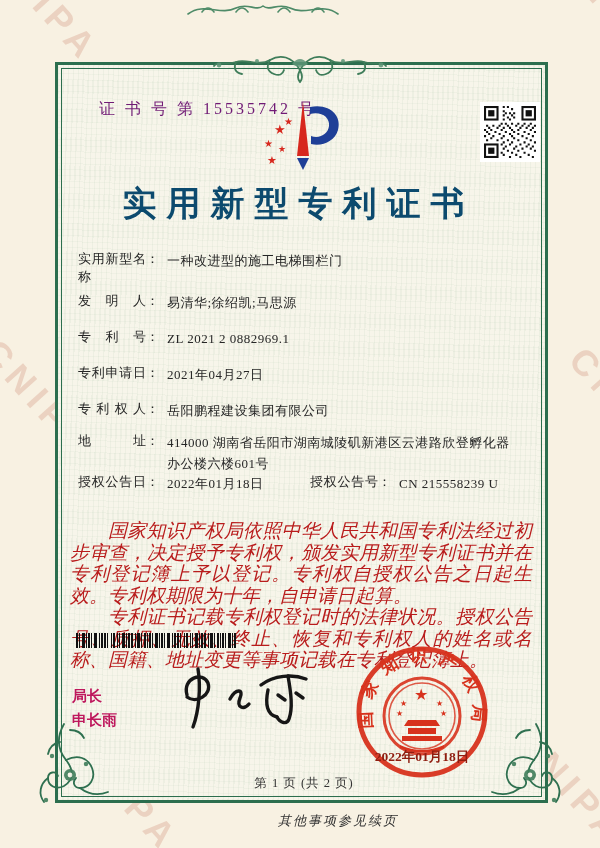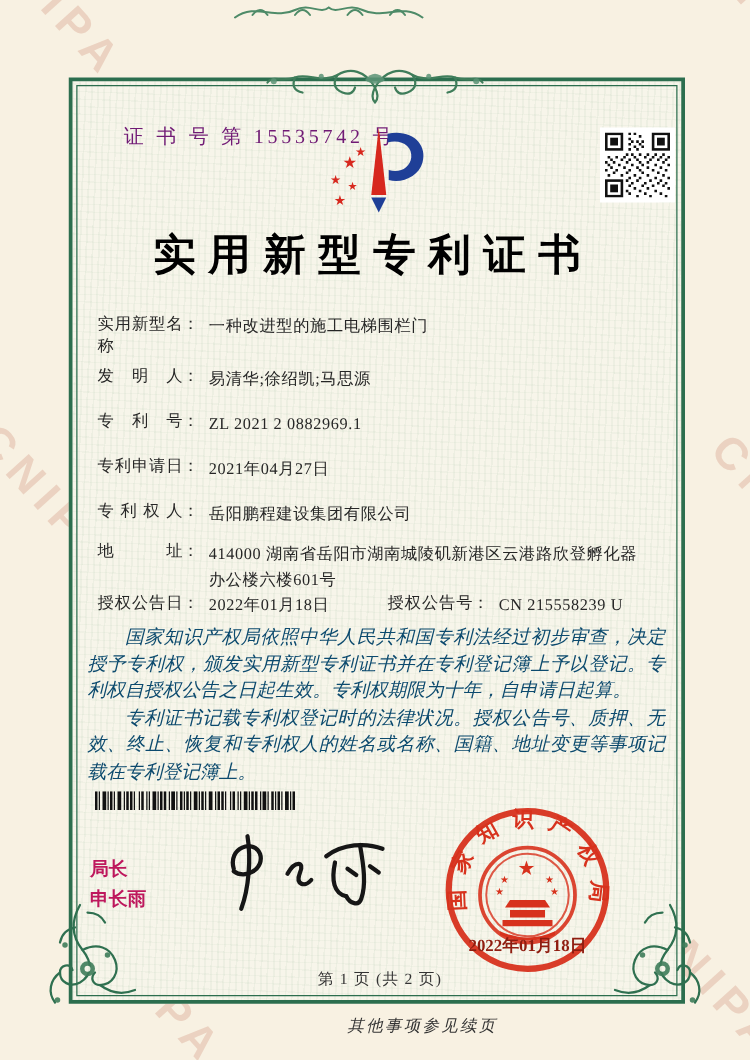--- a/index.html
+++ b/index.html
@@ -28,32 +28,32 @@
   }
   .ornament{position:absolute;z-index:3;}
   .certno{
     position:absolute;left:76px;top:99px;z-index:4;
     font-size:16px;letter-spacing:3px;color:#701a75;margin-left:23px;
   }
   .logo{position:absolute;left:252px;top:100px;z-index:4;}
   .qr{position:absolute;left:480px;top:102px;z-index:4;background:#fff;padding:4px;}
   .title{
     position:absolute;left:55px;top:181px;width:487px;text-align:center;z-index:4;
-    font-size:34px;font-weight:bold;letter-spacing:10px;color:#000000;
+    font-size:34px;font-weight:bold;letter-spacing:10px;color:#0c4a6e;
   }
   .fields{position:absolute;left:78px;top:250px;width:450px;z-index:4;font-size:13px;color:#262626;}
   .frow{position:absolute;left:0;width:450px;}
   .flabel{display:inline-block;width:68px;text-align:justify;text-align-last:justify;vertical-align:top;}
   .fcolon{vertical-align:top;}
   .fvalue{display:inline-block;width:352px;margin-left:8px;vertical-align:top;line-height:21px;letter-spacing:0.5px;}
   .pair2{position:absolute;left:232px;top:0;}
   .pair2 .fvalue{width:auto;}
   .paras{
-    position:absolute;left:70px;top:500px;width:462px;z-index:4;
-    font-size:15px;font-style:italic;line-height:21.5px;color:#0c4a6e;text-align:justify;
+    position:absolute;left:70px;top:520px;width:462px;z-index:4;
+    font-size:19px;font-style:italic;line-height:21.5px;color:#b91c1c;text-align:justify;
   }
   .paras p{margin:0;text-indent:2em;}
   .barcode{position:absolute;left:76px;top:633px;z-index:4;}
   .chief{position:absolute;left:72px;top:684px;z-index:4;
     font-family:"Liberation Sans","DejaVu Sans",sans-serif;font-weight:bold;
     font-size:15px;color:#be185d;line-height:24px;}
   .signature{position:absolute;left:160px;top:663px;z-index:5;}
   .seal{position:absolute;left:352px;top:642px;z-index:5;}
   .pageinfo{position:absolute;left:55px;top:775px;width:498px;text-align:center;z-index:4;
     font-size:12.5px;color:#333;letter-spacing:1px;}

